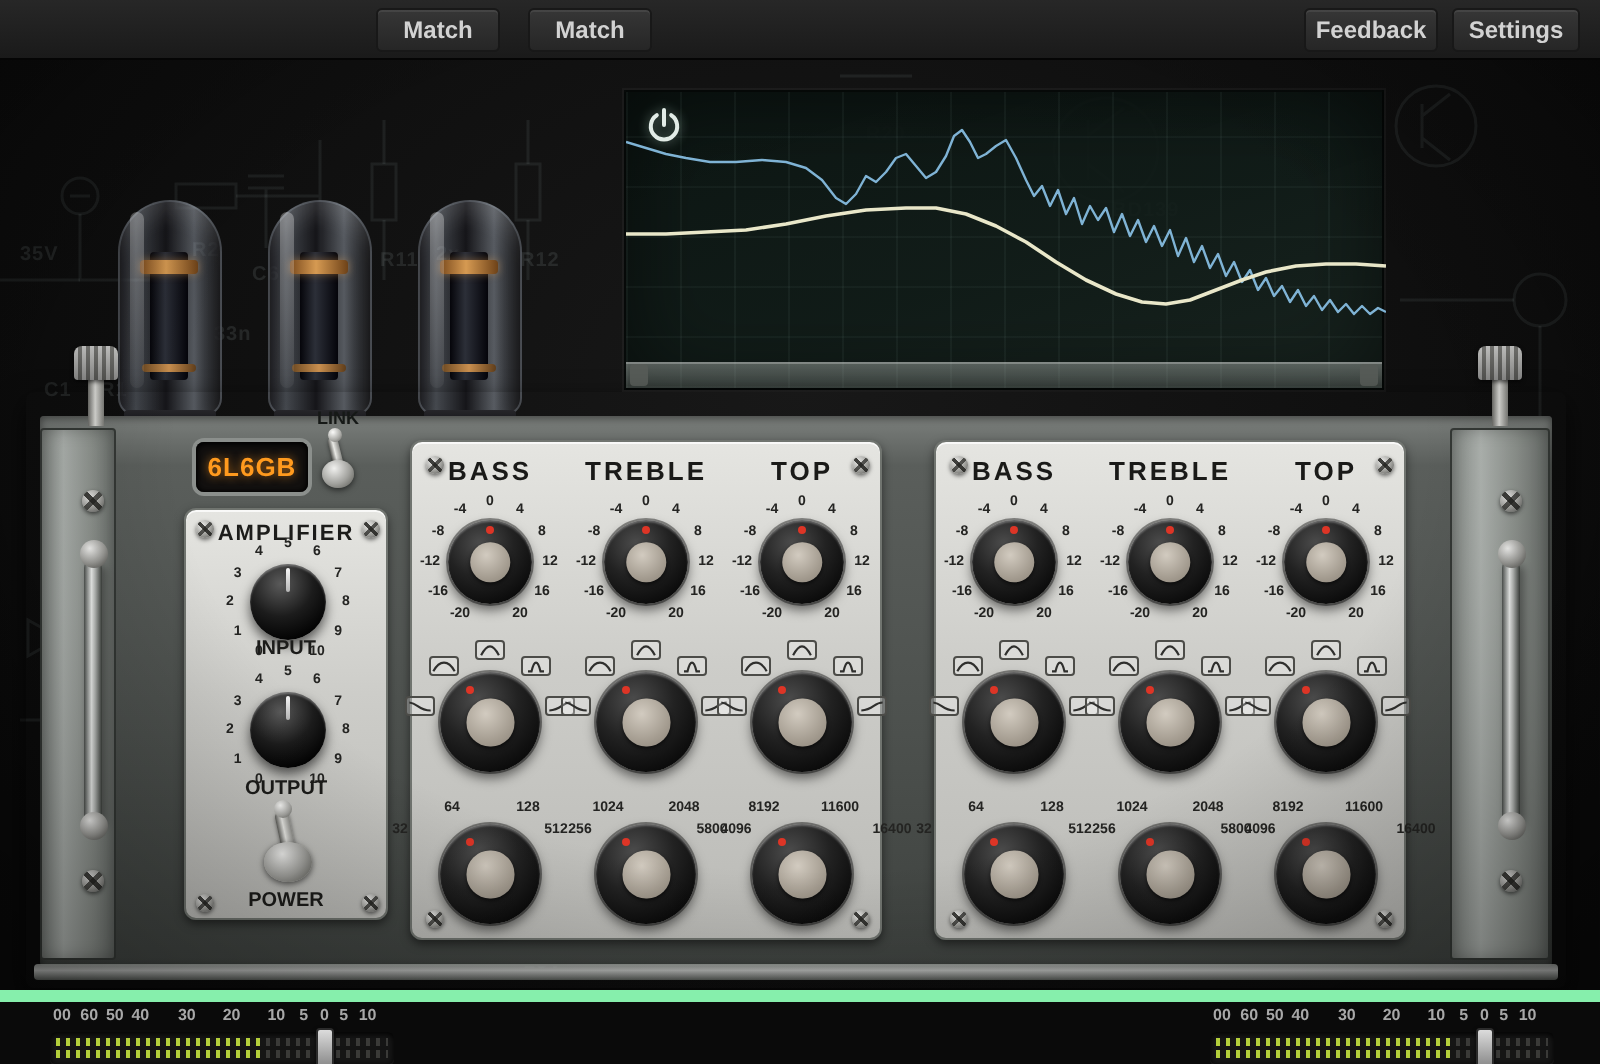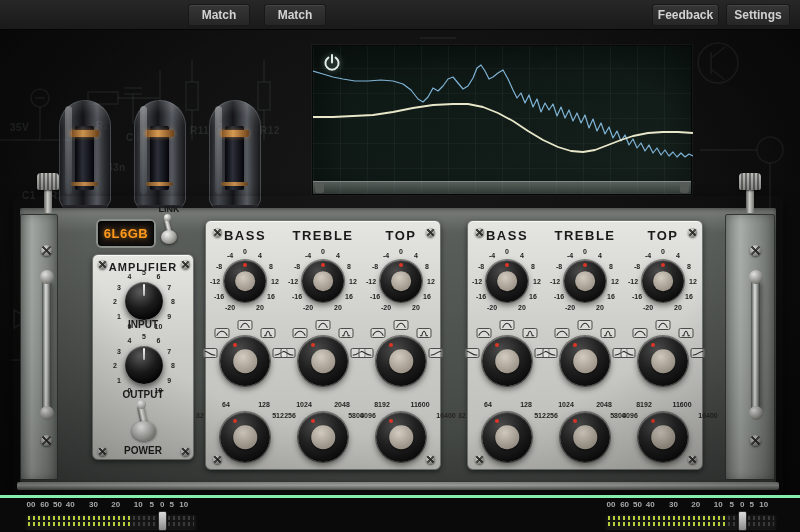--- a/index.html
+++ b/index.html
@@ -128,21 +128,21 @@
   .dot-left{left:26%;top:13%}
   .knob.amp{background:radial-gradient(circle at 40% 26%,#5a5a5a,#1c1c1c 45%,#000 82%);
     box-shadow:0 3px 6px rgba(0,0,0,.6),inset 0 1px 1px rgba(255,255,255,.3)}
   .amp-pointer{position:absolute;left:50%;top:6%;width:2px;height:32%;margin-left:-1px;border-radius:1px;
     background:linear-gradient(#f7f7f7,#b5b5b5)}
   .shape-icon{position:absolute;transform:translate(-50%,-50%);width:15px;height:10px;border:1px solid #4c4c48;
     border-radius:2px;background:rgba(255,255,255,.28)}
   .shape-icon svg{display:block;width:100%;height:100%}
 
   
-  .meterbar{position:absolute;left:0;top:495px;width:800px;height:37px;background:#0a0a0a;border-top:3px solid #86efac}
+  .meterbar{position:absolute;left:0;top:495px;width:800px;height:37px;background:#0a0a0a;border-top:6px solid #86efac}
   .meter{position:absolute;top:2px;width:176px;height:33px}
   #meter-left{left:25px}
   #meter-right{left:605px}
   .meter-labels{position:absolute;left:0;top:0;width:100%;height:10px}
   .meter-labels span{position:absolute;transform:translateX(-50%);font-size:8px;color:#a8a8a8;font-weight:bold}
   .meter-track{position:absolute;left:0;top:13px;width:172px;height:16px;background:#161616;border-radius:3px;
     box-shadow:inset 0 1px 3px #000,0 1px 0 rgba(255,255,255,.06)}
   .leds{position:absolute;left:3px;top:3px;width:166px;height:10px;overflow:hidden}
   .leds-unlit,.leds-lit{position:absolute;left:0;top:0;height:100%;
     background-image:linear-gradient(transparent 4px,#141414 4px,#141414 6px,transparent 6px),

